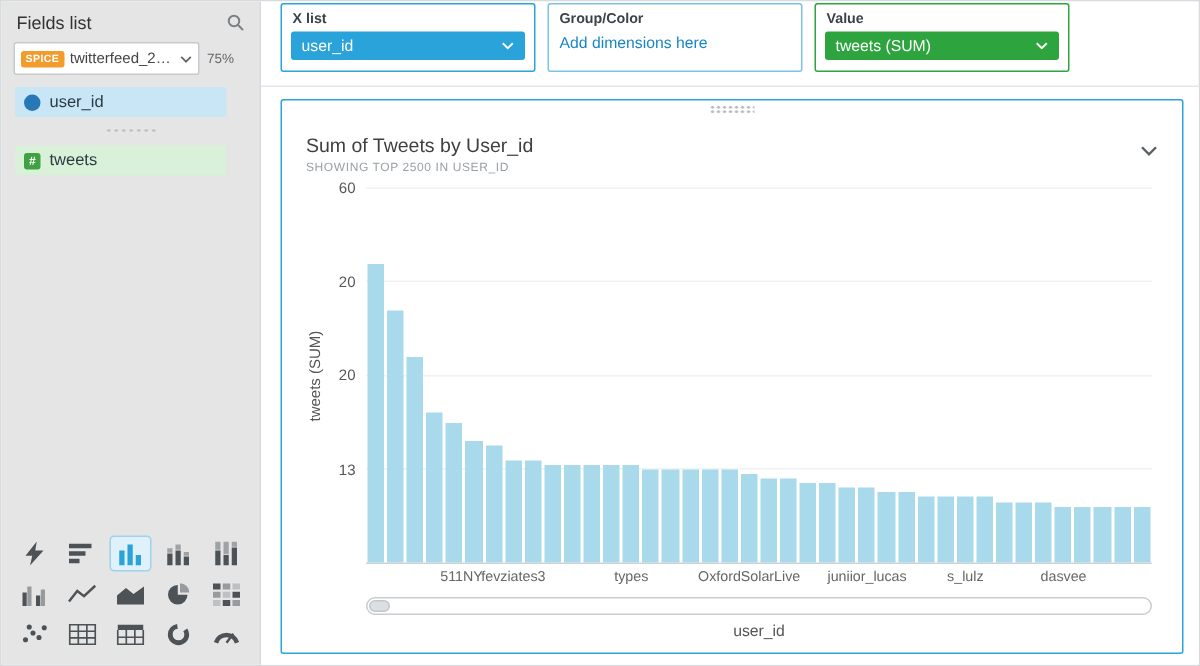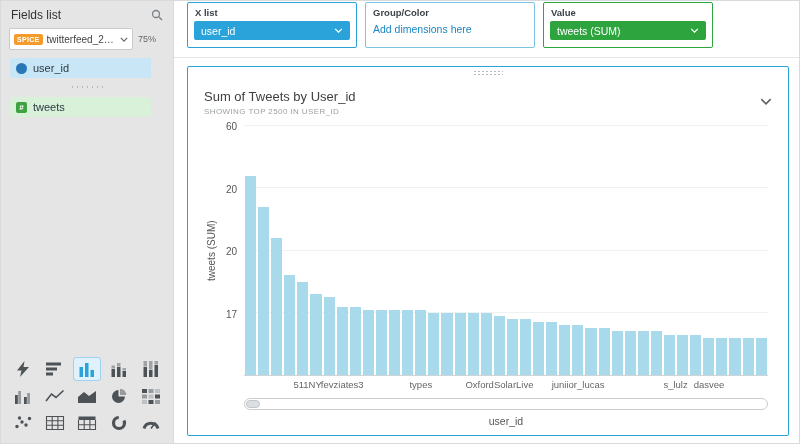--- a/index.html
+++ b/index.html
@@ -263,21 +263,21 @@
           <span class="menu-chevron">
             <svg width="12" height="7" viewBox="0 0 10 6">
                 <polyline points="1,1 5,5 9,1" fill="none" stroke="currentColor" stroke-width="1.4"></polyline>
               </svg>
           </span>
         </div>
 
         <div class="plot-wrap">
           <div class="y-axis-label">tweets (SUM)</div>
           <div class="y-ticks" id="y-ticks">
-              <span class="y-tick" style="bottom: 25%;">17</span>
+              <span class="y-tick" style="bottom: 25%;">13</span>
               <span class="y-tick" style="bottom: 50%;">20</span>
               <span class="y-tick" style="bottom: 75%;">20</span>
               <span class="y-tick" style="bottom: 100%;">60</span>
             </div>
           <div class="plot" id="plot">
             <div class="gridline" style="bottom: 25%;"></div>
               <div class="gridline" style="bottom: 50%;"></div>
               <div class="gridline" style="bottom: 75%;"></div>
               <div class="gridline" style="bottom: 100%;"></div>
               <div class="bars" id="bars">
@@ -324,21 +324,21 @@
               </div>
           </div>
         </div>
 
         <div class="x-labels" id="x-labels">
             <span class="x-label" style="left: 3.75%; margin-left: 44px;">511NY</span>
             <span class="x-label" style="left: 18.75%;">fevziates3</span>
             <span class="x-label" style="left: 33.75%;">types</span>
             <span class="x-label" style="left: 48.75%;">OxfordSolarLive</span>
             <span class="x-label" style="left: 63.75%;">juniior_lucas</span>
-            <span class="x-label" style="left: 76.25%; margin-left: 32px;">s_lulz</span>
+            <span class="x-label" style="left: 76.25%;">s_lulz</span>
             <span class="x-label" style="left: 88.75%;">dasvee</span>
           </div>
         <div class="scrollbar">
           <div class="scroll-thumb"></div>
         </div>
         <div class="x-title">user_id</div>
       </div>
     </div>
   </main>
 </div>

